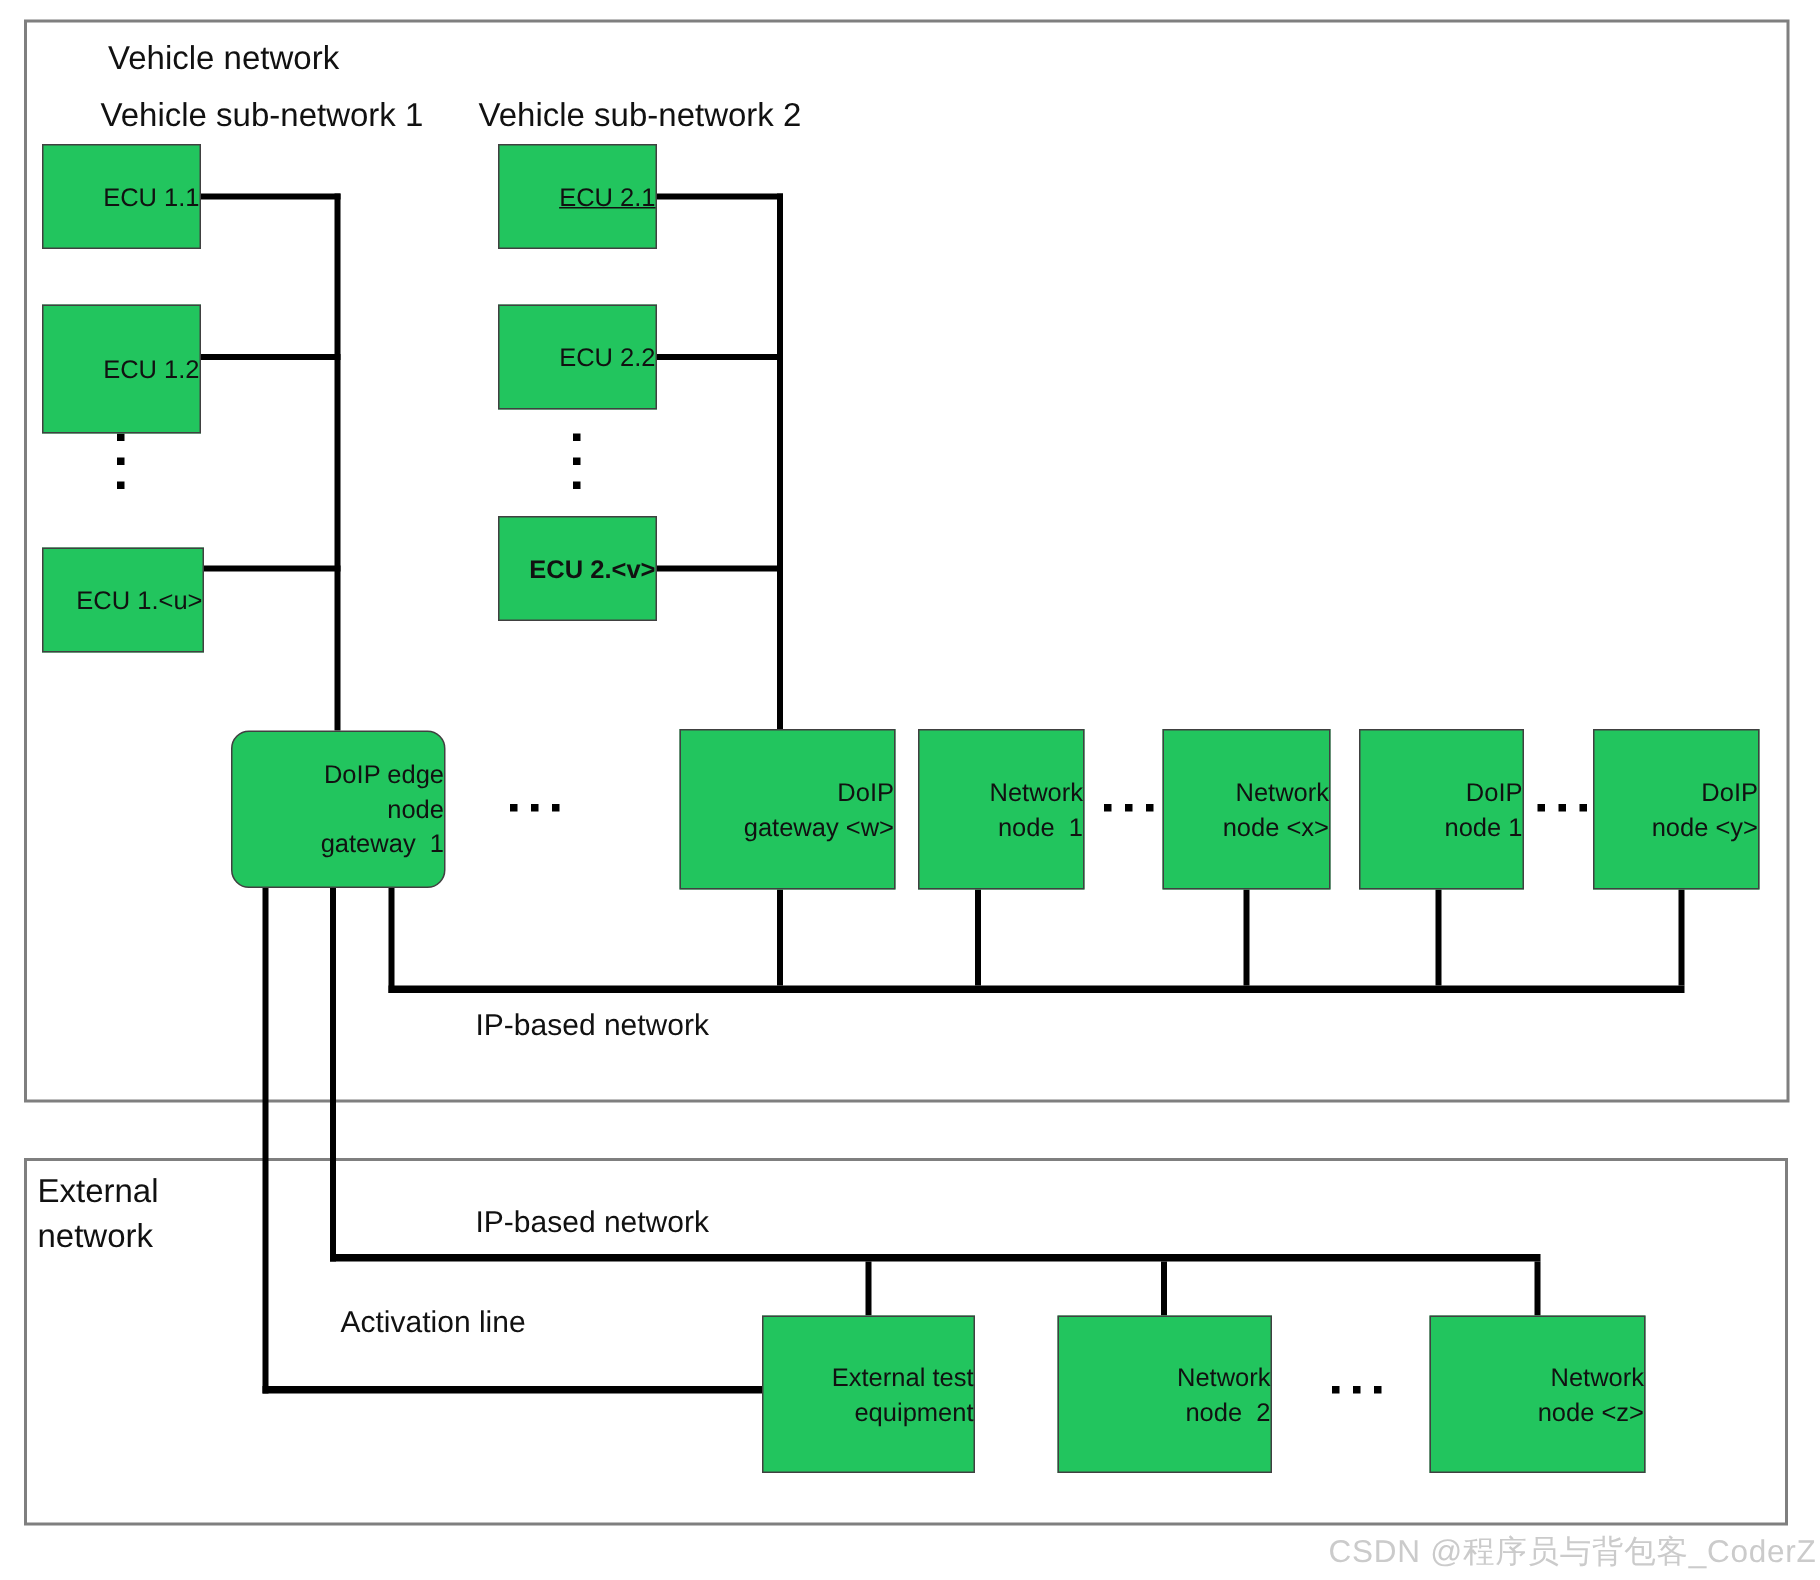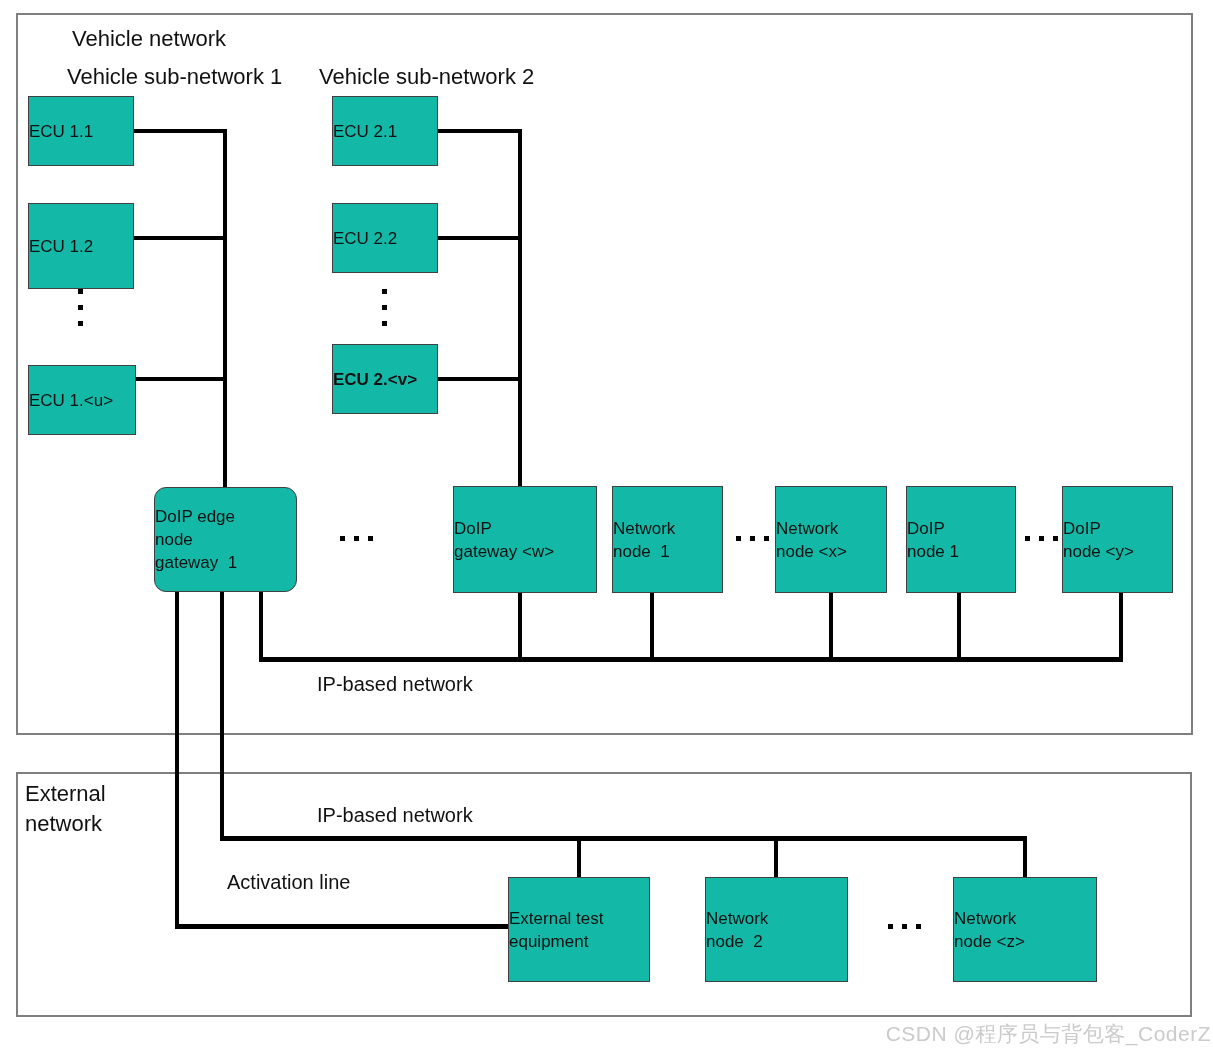--- a/index.html
+++ b/index.html
@@ -5,22 +5,22 @@
   html,body{margin:0;padding:0;background:#ffffff;}
   #stage{
     position:relative;width:1213px;height:1053px;background:#ffffff;
     font-family:"Liberation Sans",sans-serif;color:#111111;overflow:hidden;
   }
   .container-box{position:absolute;border:2px solid #7f7f7f;box-sizing:border-box;background:transparent;}
   .diagram-label{position:absolute;white-space:pre-line;line-height:1.35;color:#111111;}
   .seg{position:absolute;background:#000000;}
   .dot{position:absolute;width:5px;height:5px;background:#000000;}
   .node{
-    position:absolute;border:1.5px solid #404040;background:#14b8a6;box-sizing:border-box;
-    display:flex;flex-direction:column;align-items:flex-start;justify-content:center;
+    position:absolute;border:1.5px solid #404040;background:#22c55e;box-sizing:border-box;
+    display:flex;flex-direction:column;align-items:flex-end;justify-content:center;
   }
   .node-line{font-size:17px;line-height:23px;white-space:pre;text-align:center;color:#111111;}
   .watermark{
     position:absolute;right:2px;top:1020px;font-size:21px;color:#cbcbcb;
     letter-spacing:0.5px;white-space:pre;
   }
 </style>
 </head>
 <body>
 
@@ -78,21 +78,21 @@
     <div class="dot" style="left: 916px; top: 924px;"></div>
     <div class="node" style="left: 28px; top: 96px; width: 106px; height: 70px; border-color: rgb(64, 64, 64);">
       <div class="node-line">ECU 1.1</div>
     </div>
     <div class="node" style="left: 28px; top: 203px; width: 106px; height: 86px; border-color: rgb(64, 64, 64);">
       <div class="node-line">ECU 1.2</div>
     </div>
     <div class="node" style="left: 28px; top: 365px; width: 108px; height: 70px; border-color: rgb(64, 64, 64);">
       <div class="node-line">ECU 1.&lt;u&gt;</div>
     </div>
-    <div class="node" style="left: 332px; top: 96px; width: 106px; height: 70px; border-color: rgb(64, 64, 64);">
+    <div class="node" style="left: 332px; top: 96px; width: 106px; height: 70px; border-color: rgb(64, 64, 64); text-decoration: underline;">
       <div class="node-line">ECU 2.1</div>
     </div>
     <div class="node" style="left: 332px; top: 203px; width: 106px; height: 70px; border-color: rgb(64, 64, 64);">
       <div class="node-line">ECU 2.2</div>
     </div>
     <div class="node" style="left: 332px; top: 344px; width: 106px; height: 70px; border-color: rgb(64, 64, 64); font-weight: bold;">
       <div class="node-line">ECU 2.&lt;v&gt;</div>
     </div>
     <div class="node" style="left: 154px; top: 487px; width: 143px; height: 105px; border-color: rgb(64, 64, 64); border-radius: 12px;">
       <div class="node-line">DoIP edge</div>

